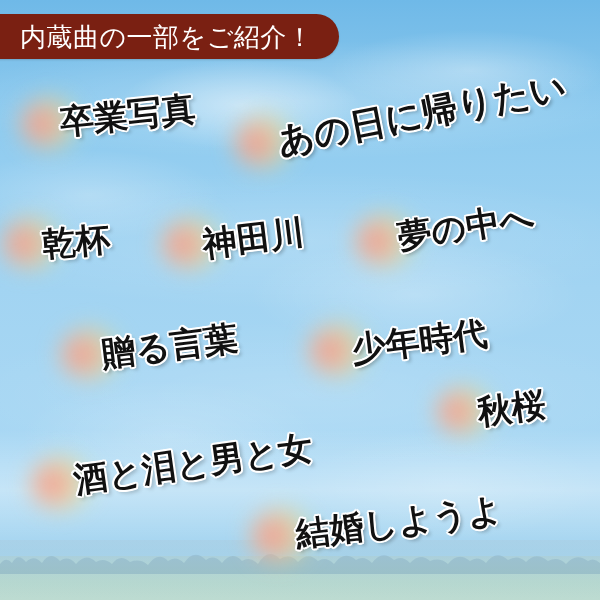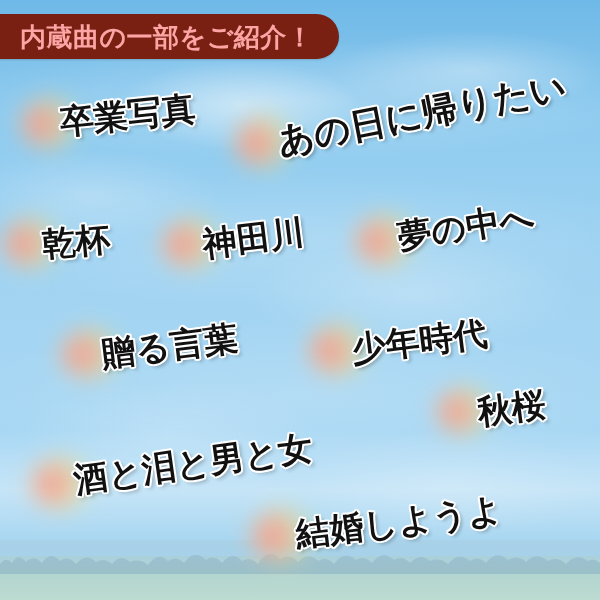--- a/index.html
+++ b/index.html
@@ -85,23 +85,23 @@
     top: 14px;
     height: 45px;
     padding: 0 26px 0 34px;
     display: flex;
     align-items: center;
     background: #7a2012;
     border-radius: 0 24px 24px 0;
     box-shadow: 0 1px 2px rgba(0,0,0,0.15);
   }
   #banner-text {
-    color: #fca5a5;
+    color: #ffffff;
     font-size: 26px;
-    font-weight: bold;
+    font-weight: normal;
     letter-spacing: 0.5px;
     line-height: 1;
     white-space: nowrap;
     font-family: "DejaVu Sans", "Liberation Sans", sans-serif;
   }
 
   
   .song {
     position: absolute;
     white-space: nowrap;

